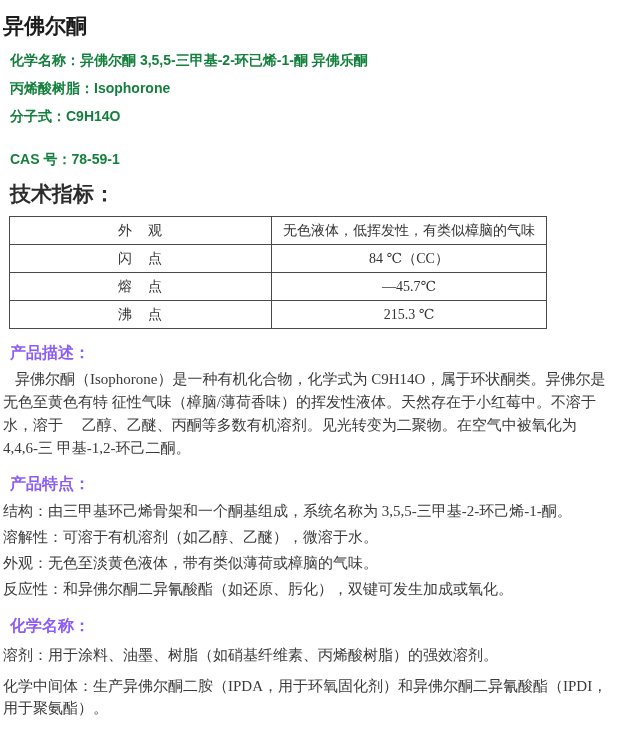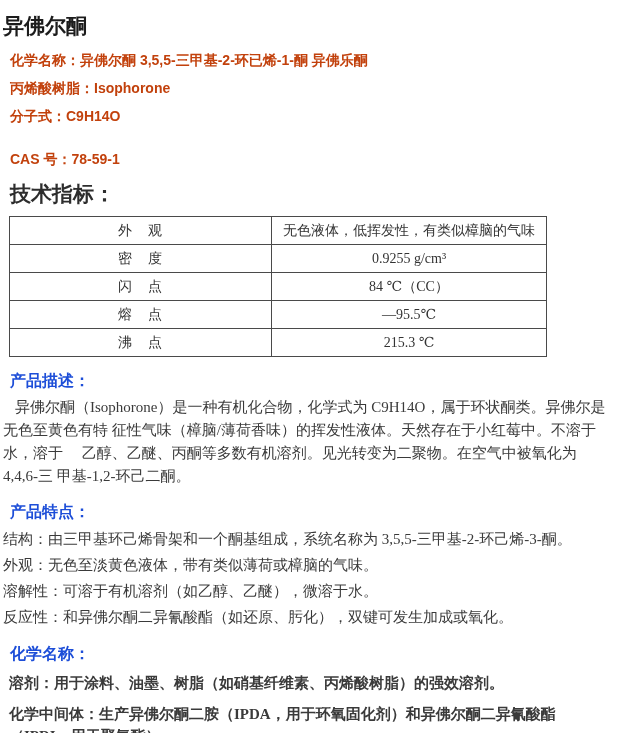--- a/index.html
+++ b/index.html
@@ -11,21 +11,21 @@
   .page{padding:8px 10px 0 3px;}
 
   .title{
     font-family:"Liberation Serif","DejaVu Serif",serif;
     font-weight:bold;font-size:21px;line-height:28px;color:#1c1c1c;
     text-align:left;margin:4px 0 12px 0;
   }
 
   .meta-line{
     margin:0 0 12px 7px;
-    font-size:14px;font-weight:bold;line-height:16px;color:#c2410c;
+    font-size:14px;font-weight:bold;line-height:16px;color:#15803d;
     white-space:nowrap;
   }
   .meta-line.cas{margin-top:27px;}
 
   .spec-heading{
     margin:18px 0 0 7px;
     font-size:21px;font-weight:bold;line-height:17px;color:#2d2d2d;
   }
 
   table.spec{
@@ -35,32 +35,32 @@
     font-size:14px;color:#333;border-radius:18px;
   }
   table.spec td{
     border:1px solid #4a4a4a;height:27px;padding:0 2px;
     text-align:center;vertical-align:middle;
   }
   td.cell-name{width:257px;letter-spacing:1px;}
 
   .section-heading{
     margin:14px 0 0 7px;
-    font-size:16px;font-weight:bold;line-height:19px;color:#1d4ed8;
+    font-size:16px;font-weight:bold;line-height:19px;color:#8b5cf6;
   }
   .body-text{
     font-family:"Liberation Serif","DejaVu Serif",serif;
     font-size:15px;color:#3a3a3a;
   }
   .desc-paragraph{
     margin:6px 0 0 0;width:606px;line-height:23px;text-indent:12px;
   }
   .features-block{margin-top:5px;}
   .feature-item{margin:0;width:610px;line-height:26px;}
-  .use-item{margin:9px 0 0 6px;width:606px;line-height:22px;font-weight:bold;}
+  .use-item{margin:9px 0 0 0;width:606px;line-height:22px;}
 </style>
 </head>
 <body>
 
 <div class="page">
 
   <h1 class="title">异佛尔酮</h1>
 
   <div class="meta-line"><span>化学名称：</span><span>异佛尔酮 3,5,5-三甲基-2-环已烯-1-酮 异佛乐酮</span></div>
 
@@ -72,46 +72,42 @@
 
   <div class="spec-heading">技术指标：</div>
 
   <table class="spec">
     <tbody>
       <tr>
         <td class="cell-name">外　观</td>
         <td class="cell-value">无色液体，低挥发性，有类似樟脑的气味</td>
       </tr>
       <tr>
-        <td class="cell-name">密　度</td>
-        <td class="cell-value">0.9255 g/cm³</td>
-      </tr>
-      <tr>
         <td class="cell-name">闪　点</td>
         <td class="cell-value">84 ℃（CC）</td>
       </tr>
       <tr>
         <td class="cell-name">熔　点</td>
-        <td class="cell-value">—95.5℃</td>
+        <td class="cell-value">—45.7℃</td>
       </tr>
       <tr>
         <td class="cell-name">沸　点</td>
         <td class="cell-value">215.3 ℃</td>
       </tr>
     </tbody>
   </table>
 
   <div class="section-heading">产品描述：</div>
   <p class="body-text desc-paragraph">异佛尔酮（Isophorone）是一种有机化合物，化学式为 C9H14O，属于环状酮类。异佛尔是无色至黄色有特 征性气味（樟脑/薄荷香味）的挥发性液体。天然存在于小红莓中。不溶于水，溶于　 乙醇、乙醚、丙酮等多数有机溶剂。见光转变为二聚物。在空气中被氧化为 4,4,6-三 甲基-1,2-环己二酮。</p>
 
   <div class="section-heading">产品特点：</div>
   <div class="features-block">
-    <p class="body-text feature-item">结构：由三甲基环己烯骨架和一个酮基组成，系统名称为 3,5,5-三甲基-2-环己烯-3-酮。</p>
+    <p class="body-text feature-item">结构：由三甲基环己烯骨架和一个酮基组成，系统名称为 3,5,5-三甲基-2-环己烯-1-酮。</p>
+    <p class="body-text feature-item">溶解性：可溶于有机溶剂（如乙醇、乙醚），微溶于水。</p>
     <p class="body-text feature-item">外观：无色至淡黄色液体，带有类似薄荷或樟脑的气味。</p>
-    <p class="body-text feature-item">溶解性：可溶于有机溶剂（如乙醇、乙醚），微溶于水。</p>
     <p class="body-text feature-item">反应性：和异佛尔酮二异氰酸酯（如还原、肟化），双键可发生加成或氧化。</p>
   </div>
 
   <div class="section-heading">化学名称：</div>
   <div>
     <p class="body-text use-item">溶剂：用于涂料、油墨、树脂（如硝基纤维素、丙烯酸树脂）的强效溶剂。</p>
     <p class="body-text use-item">化学中间体：生产异佛尔酮二胺（IPDA，用于环氧固化剂）和异佛尔酮二异氰酸酯（IPDI，用于聚氨酯）。</p>
 
   </div>
 

